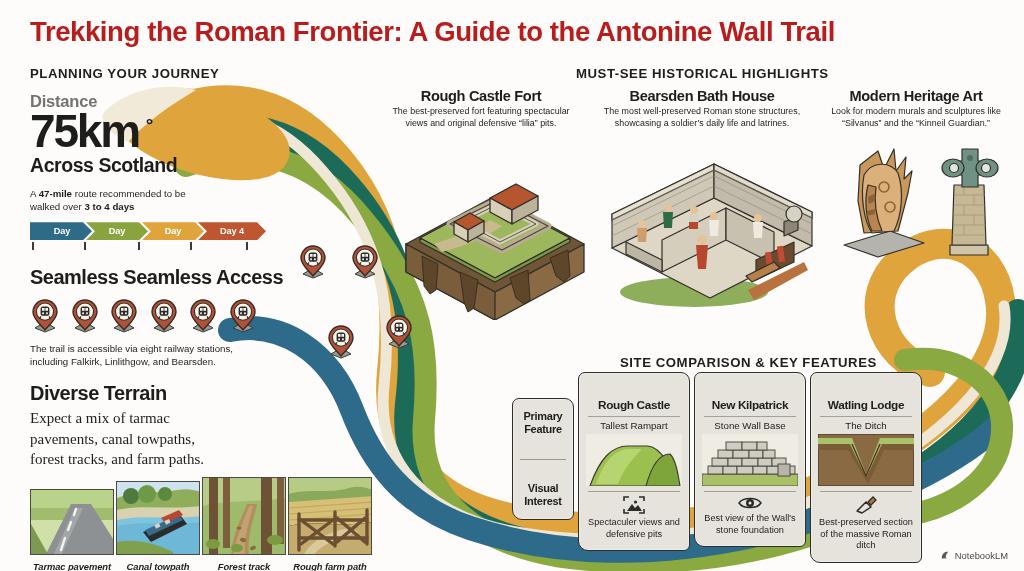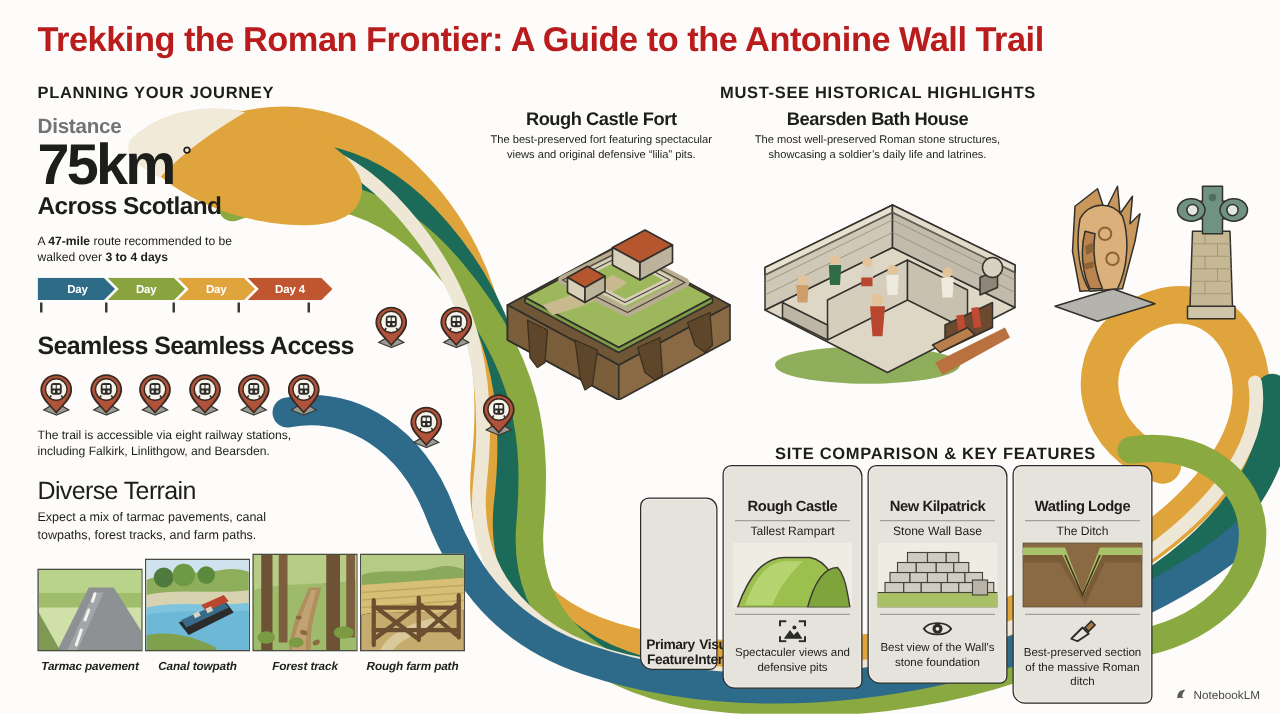--- a/index.html
+++ b/index.html
@@ -52,22 +52,22 @@
   .day:first-child { clip-path: polygon(0 0, calc(100% - 9px) 0, 100% 50%, calc(100% - 9px) 100%, 0 100%); padding-left:2px;}
   .day:not(:first-child){ clip-path: polygon(0 0, calc(100% - 9px) 0, 100% 50%, calc(100% - 9px) 100%, 0 100%, 9px 50%); }
   .day:last-child { clip-path: polygon(0 0, calc(100% - 9px) 0, 100% 50%, calc(100% - 9px) 100%, 0 100%, 9px 50%); }
   .ticks { position: relative; width: 239px; height: 9px; margin-top: 2px; }
   .ticks i { position: absolute; top: 0; width: 1.6px; height: 8px; background: #3a3a38; }
 
   .transit-head { font-size: 20px; font-weight: 700; letter-spacing: -0.5px; margin-top: 15px; }
   .pins { display: flex; gap: 13.5px; margin-top: 10px; margin-left: 2px;}
   .transit-note { font-size: 9.7px; line-height: 1.35; margin-top: 9px; width: 215px; }
 
-  .terrain-head { font-size: 20px; font-weight: 400; letter-spacing: -0.5px; margin-top: 14px; }
-  .terrain-note { font-size: 10px; line-height: 1.35; margin-top: 3px; width: 200px; }
+  .terrain-head { font-size: 20px; font-weight: 700; letter-spacing: -0.5px; margin-top: 14px; }
+  .terrain-note { font-size: 15px; line-height: 1.35; margin-top: 3px; width: 200px; font-family: Liberation Serif, serif; }
   .terrain-row { display: flex; gap: 2px; margin-top: 8px; }
   .terrain-cell { width: 84px; font-style: italic; }
   .terrain-img { width: 84px; height: 78px; border: 0.8px solid #4b4b45; overflow: hidden; position: relative; background:#cdd8b4;}
   .terrain-cap {
     text-align: center; font-size: 9.4px; font-weight: 700; line-height: 1.22; margin-top: 6px;
     letter-spacing: -0.1px;
   }
   .terrain-cell:nth-child(1) .terrain-img { margin-top: 12px; height: 66px; }
   .terrain-cell:nth-child(2) .terrain-img { margin-top: 4px; height: 74px; }
 
@@ -80,22 +80,22 @@
   
   .cmp-head { position: absolute; left: 620px; top: 355px; z-index: 20; }
   .cmp { position: absolute; left: 512px; top: 372px; z-index: 20; display: flex; align-items: flex-start; gap: 4px; }
   .stone {
     background: #e6e3dc; border: 1.6px solid #2c2c28;
     border-radius: 7px 9px 6px 10px;
     box-shadow: inset 0 0 0 1px rgba(255,255,255,.35);
     position: relative;
   }
   .rowlbl {
-    width: 62px; margin-top: 26px; height: 138px; padding: 0 4px;
-    display: flex; justify-content: space-around; align-items: flex-end;
+    width: 62px; margin-top: 26px; height: 122px; padding: 0 4px;
+    display: flex; flex-direction: column; justify-content: space-around; align-items: center;
   }
   .rowlbl div { font-size: 11px; font-weight: 700; text-align: center; line-height: 1.15; letter-spacing: -0.3px;}
   .rowlbl .divider { height: 1px; width: 46px; background: #9b978d; }
   .card { width: 112px; padding: 25px 7px 10px; display: flex; flex-direction: column; align-items: center; }
   .card h4 { font-size: 11.8px; font-weight: 700; letter-spacing: -0.35px; }
   .card .rule { width: 92px; height: 1px; background: #a5a096; margin: 4px 0 3px; }
   .card .feat { font-size: 9.7px; font-weight: 500; }
   .card .art { width: 96px; height: 52px; margin-top: 3px; position: relative; overflow: hidden; }
   .card .rule2 { width: 92px; height: 1px; background: #a5a096; margin: 5px 0 4px; }
   .card .vis { font-size: 9.2px; line-height: 1.25; text-align: center; }
@@ -378,20 +378,24 @@
 
   <div class="sec-head hl-head">MUST-SEE HISTORICAL HIGHLIGHTS</div>
 
   <div class="hl" style="left:386px; top:88px; width:190px;">
     <h3>Rough Castle Fort</h3>
     <p>The best-preserved fort featuring spectacular views and original defensive “lilia” pits.</p>
   </div>
   <div class="hl" style="left:600px; top:88px; width:204px;">
     <h3>Bearsden Bath House</h3>
     <p>The most well-preserved Roman stone structures, showcasing a soldier’s daily life and latrines.</p>
+  </div>
+  <div class="hl" style="left:824px; top:88px; width:184px;">
+    <h3>Modern Heritage Art</h3>
+    <p>Look for modern murals and sculptures like “Silvanus” and the “Kinneil Guardian.”</p>
   </div>
 
   <div style="position:absolute;left:398px;top:152px;z-index:20;">
     <svg width="194" height="168" viewBox="0 0 194 168">
       <g stroke="#32302a" stroke-width="1.3" stroke-linejoin="round">
 
         <path d="M8,92 L97,140 L186,92 L186,120 L97,168 L8,120 Z" fill="#8a6a44"></path>
         <path d="M8,92 L97,140 L186,92 L97,44 Z" fill="#6f5636"></path>
         <path d="M8,120 L97,168 L97,140 L8,92 Z" fill="#7a5e3c"></path>
 

